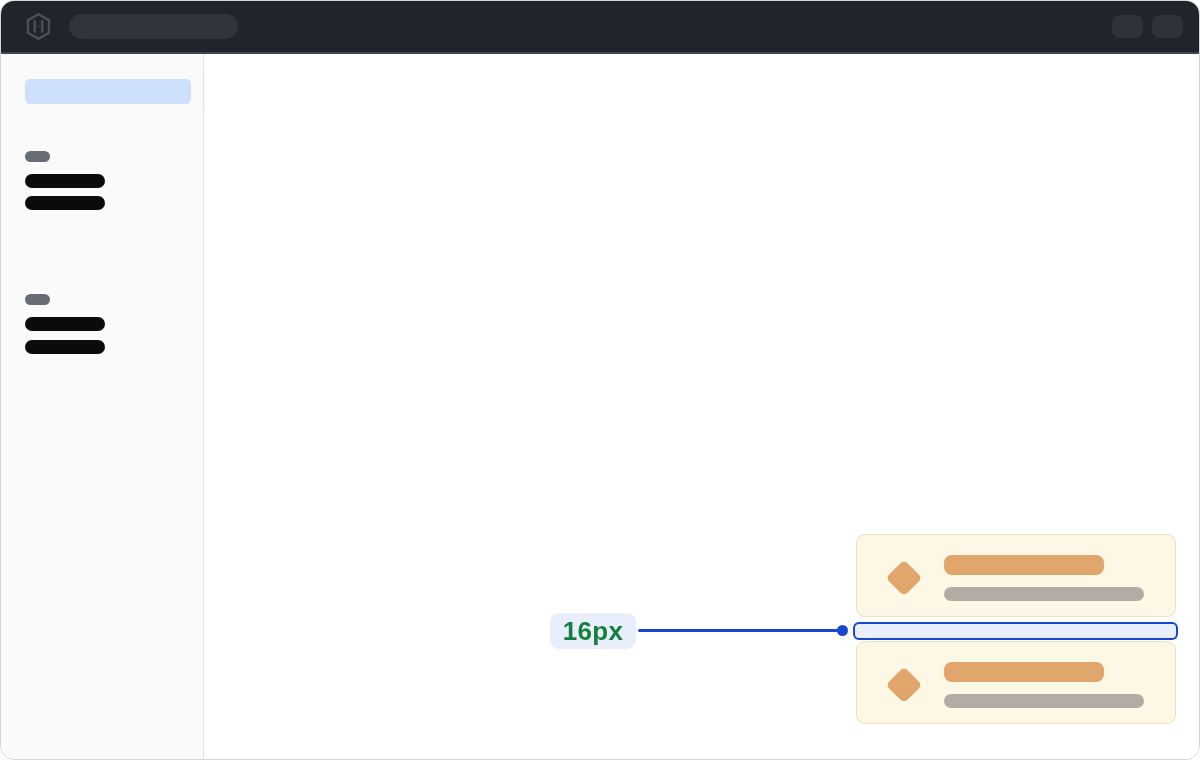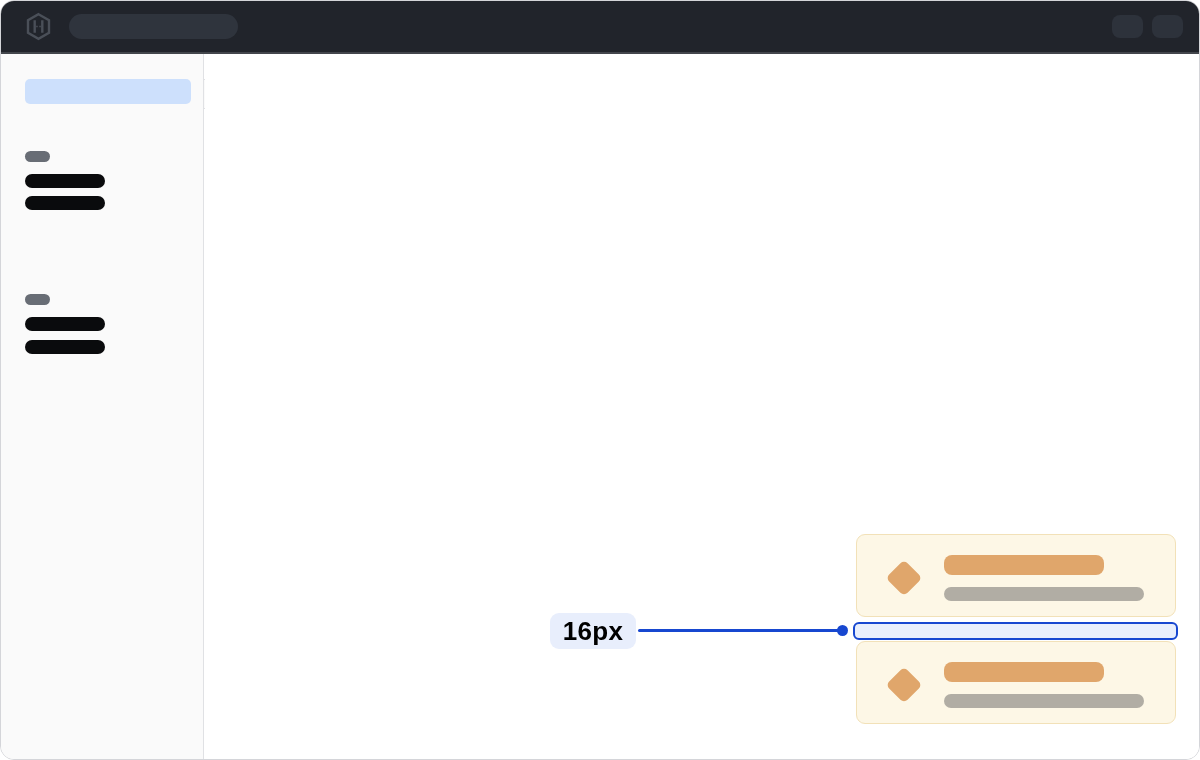--- a/index.html
+++ b/index.html
@@ -105,21 +105,21 @@
     width: 325px; height: 18px;
     background: #e9effc;
     border: 2.5px solid #1747d0;
     border-radius: 6px;
   }
   .measure-label {
     position: absolute; left: 549px; top: 612px;
     width: 86px; height: 36px;
     background: #e8eefc;
     border-radius: 9px;
-    color: #000000;
+    color: #15803d;
     font-size: 26px;
     font-weight: 600;
     letter-spacing: 0.3px;
     display: flex; align-items: center; justify-content: center;
   }
   .measure-line {
     position: absolute; left: 637px; top: 628px;
     width: 202px; height: 2.5px;
     background: #1747d0;
     border-radius: 2px;

